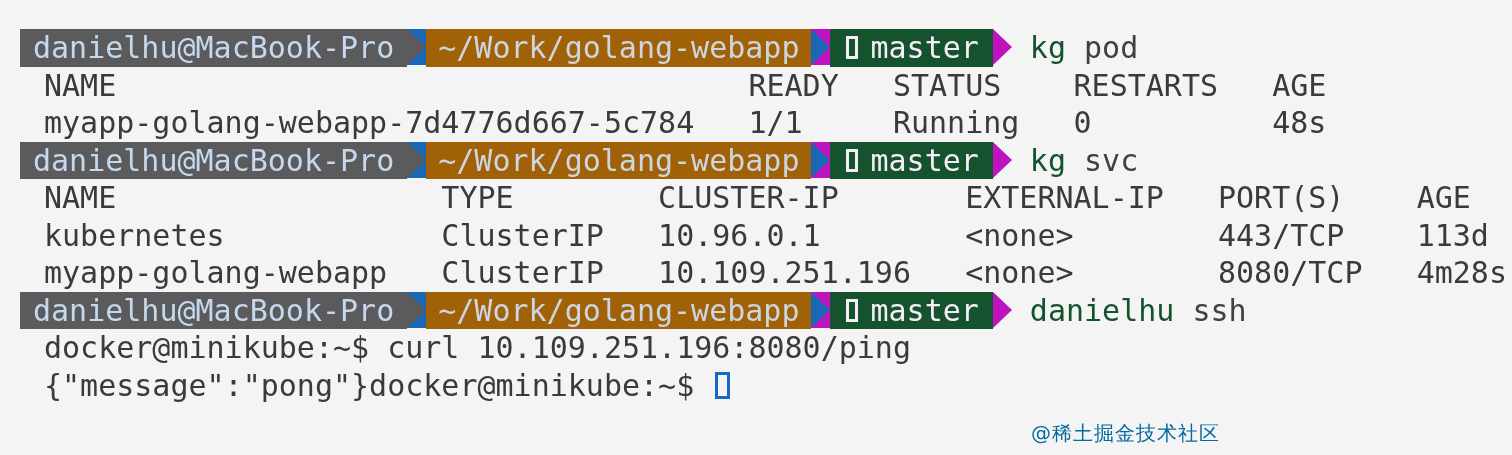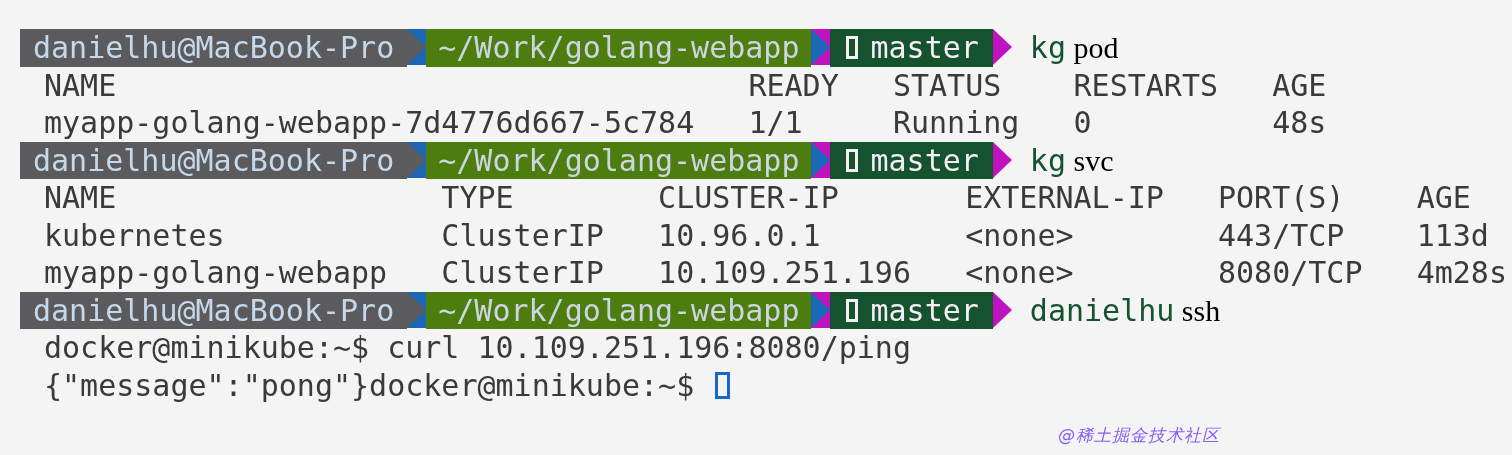--- a/index.html
+++ b/index.html
@@ -29,58 +29,57 @@
     padding-left:20px;
   }
   .seg{
     display:flex;
     align-items:center;
     height:37.5px;
     font-size:30px;
     white-space:pre;
   }
   .seg-user{background:#5b5b5d;color:#c6d8ec;padding:0 13px;}
-  .seg-dir{background:#4d7c0f;color:#ccd5e0;padding:0 12px;}
+  .seg-dir{background:#a16207;color:#ccd5e0;padding:0 12px;}
   .seg-git{background:#14532d;color:#f6eef6;padding:0 14px 0 16px;}
   .arr{width:0;height:0;border-top:18.75px solid transparent;border-bottom:18.75px solid transparent;}
   .arr-user{border-left:19px solid #5b5b5d;background:#1a67b5;}
   .arr-dir{border-left:19px solid #1a67b5;background:#c013c0;}
   .arr-git{border-left:19px solid #c013c0;background:transparent;}
   .branch-box{
     display:inline-block;
     width:12px;height:23px;
     border:3px solid #f6eef6;
     margin-right:12px;
     box-sizing:border-box;
   }
   .cmd{
     display:flex;
     align-items:center;
     margin-left:18px;
     font-size:30px;
     white-space:pre;
   }
   .cmd .prog{color:#14532d;}
-  .cmd .args{color:#000000;font-family:Liberation Serif, serif;}
+  .cmd .args{color:#404040;}
   .cursor{
     display:inline-block;
     width:15px;height:27px;
     border:3.5px solid #1669c9;
     box-sizing:border-box;
     vertical-align:-3px;
     margin-left:3px;
   }
   .watermark{
     position:absolute;
     right:18px;bottom:8px;
     font-family:"DejaVu Sans","Liberation Sans",sans-serif;
-    font-size:17px;
-    color:#8b5cf6;
+    font-size:20px;
+    color:#0369a1;
     letter-spacing:1px;
-    font-style:italic;
   }
 </style>
 </head>
 <body>
 
 <div class="terminal">
 
   <div class="line promptline">
     <span class="seg seg-user">danielhu@MacBook-Pro</span><span class="arr arr-user"></span><span class="seg seg-dir">~/Work/golang-webapp</span><span class="arr arr-dir"></span><span class="seg seg-git"><span class="branch-box"></span><span>master</span></span><span class="arr arr-git"></span>
     <span class="cmd"><span class="prog">kg</span><span class="args"> pod</span></span>

